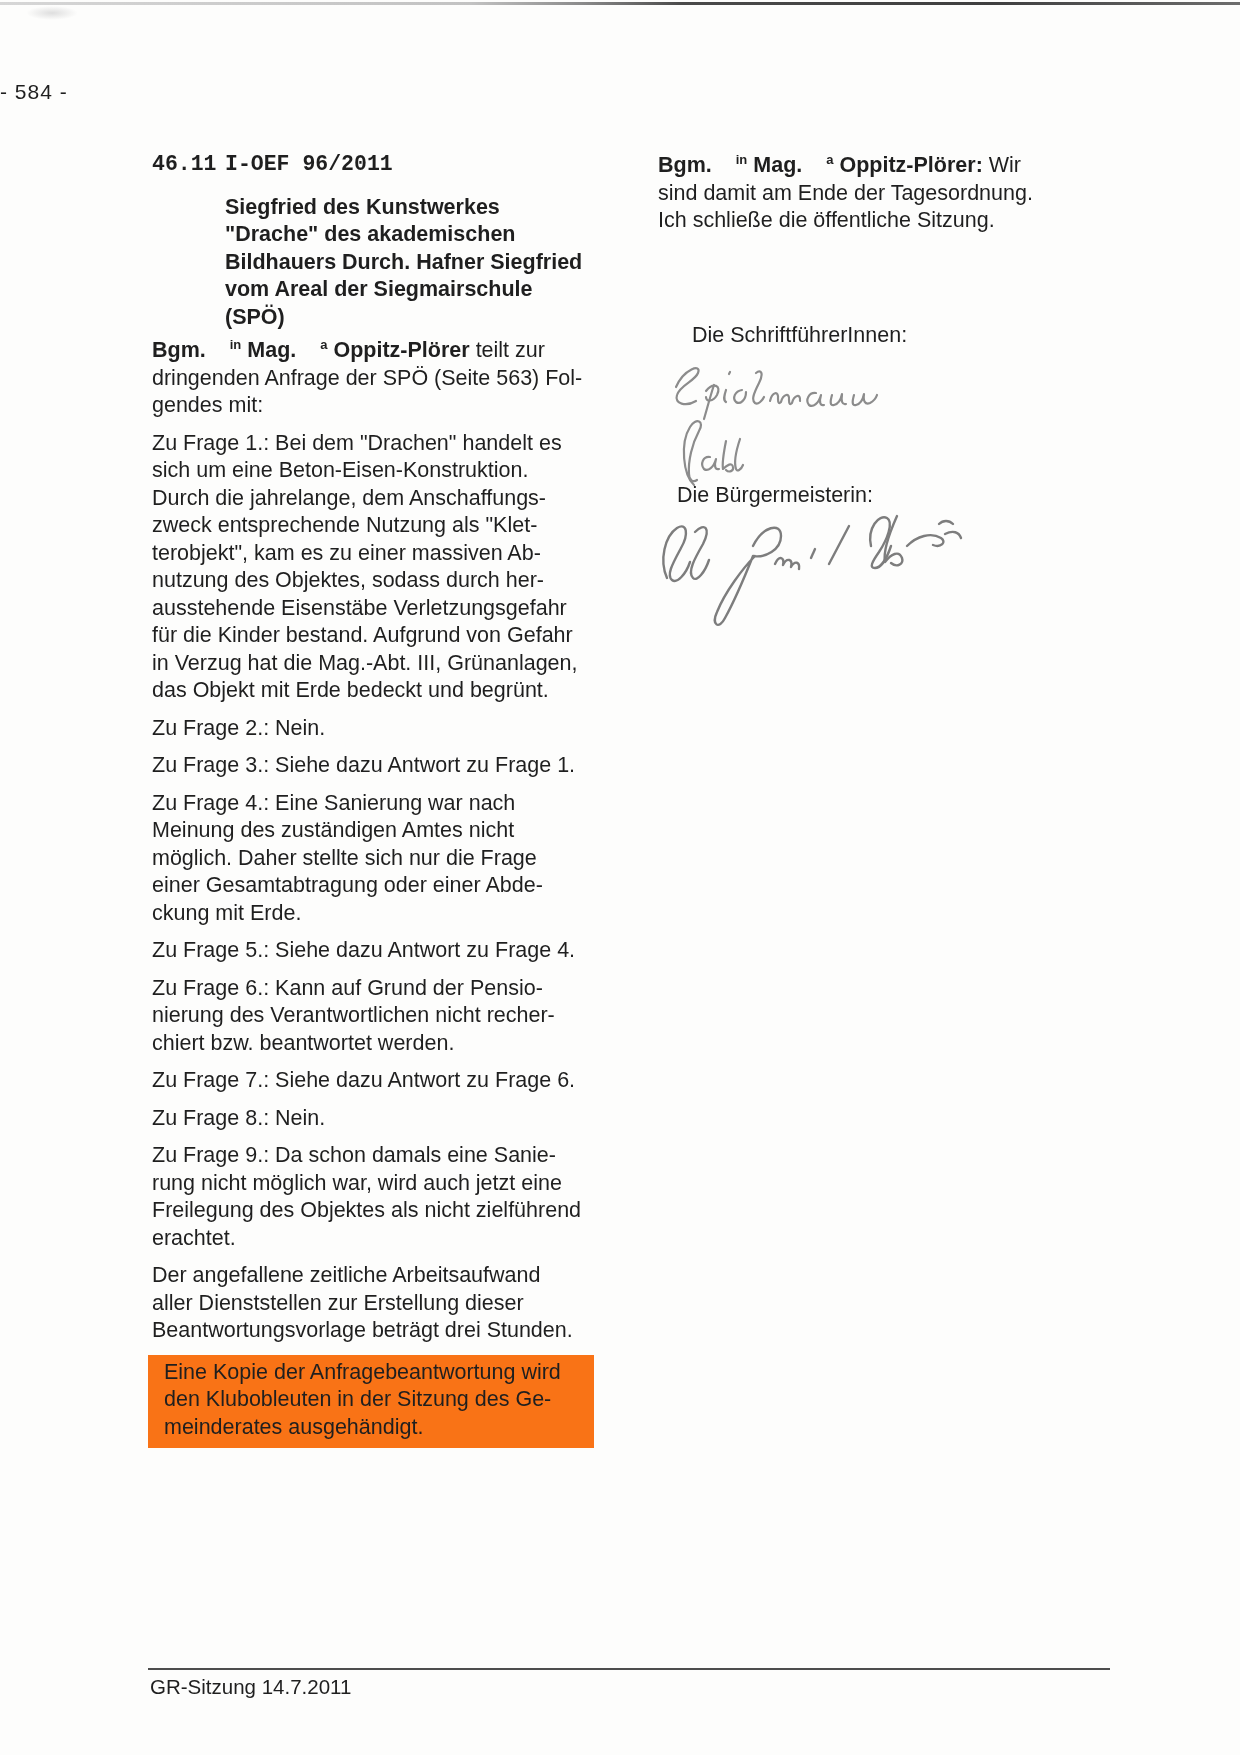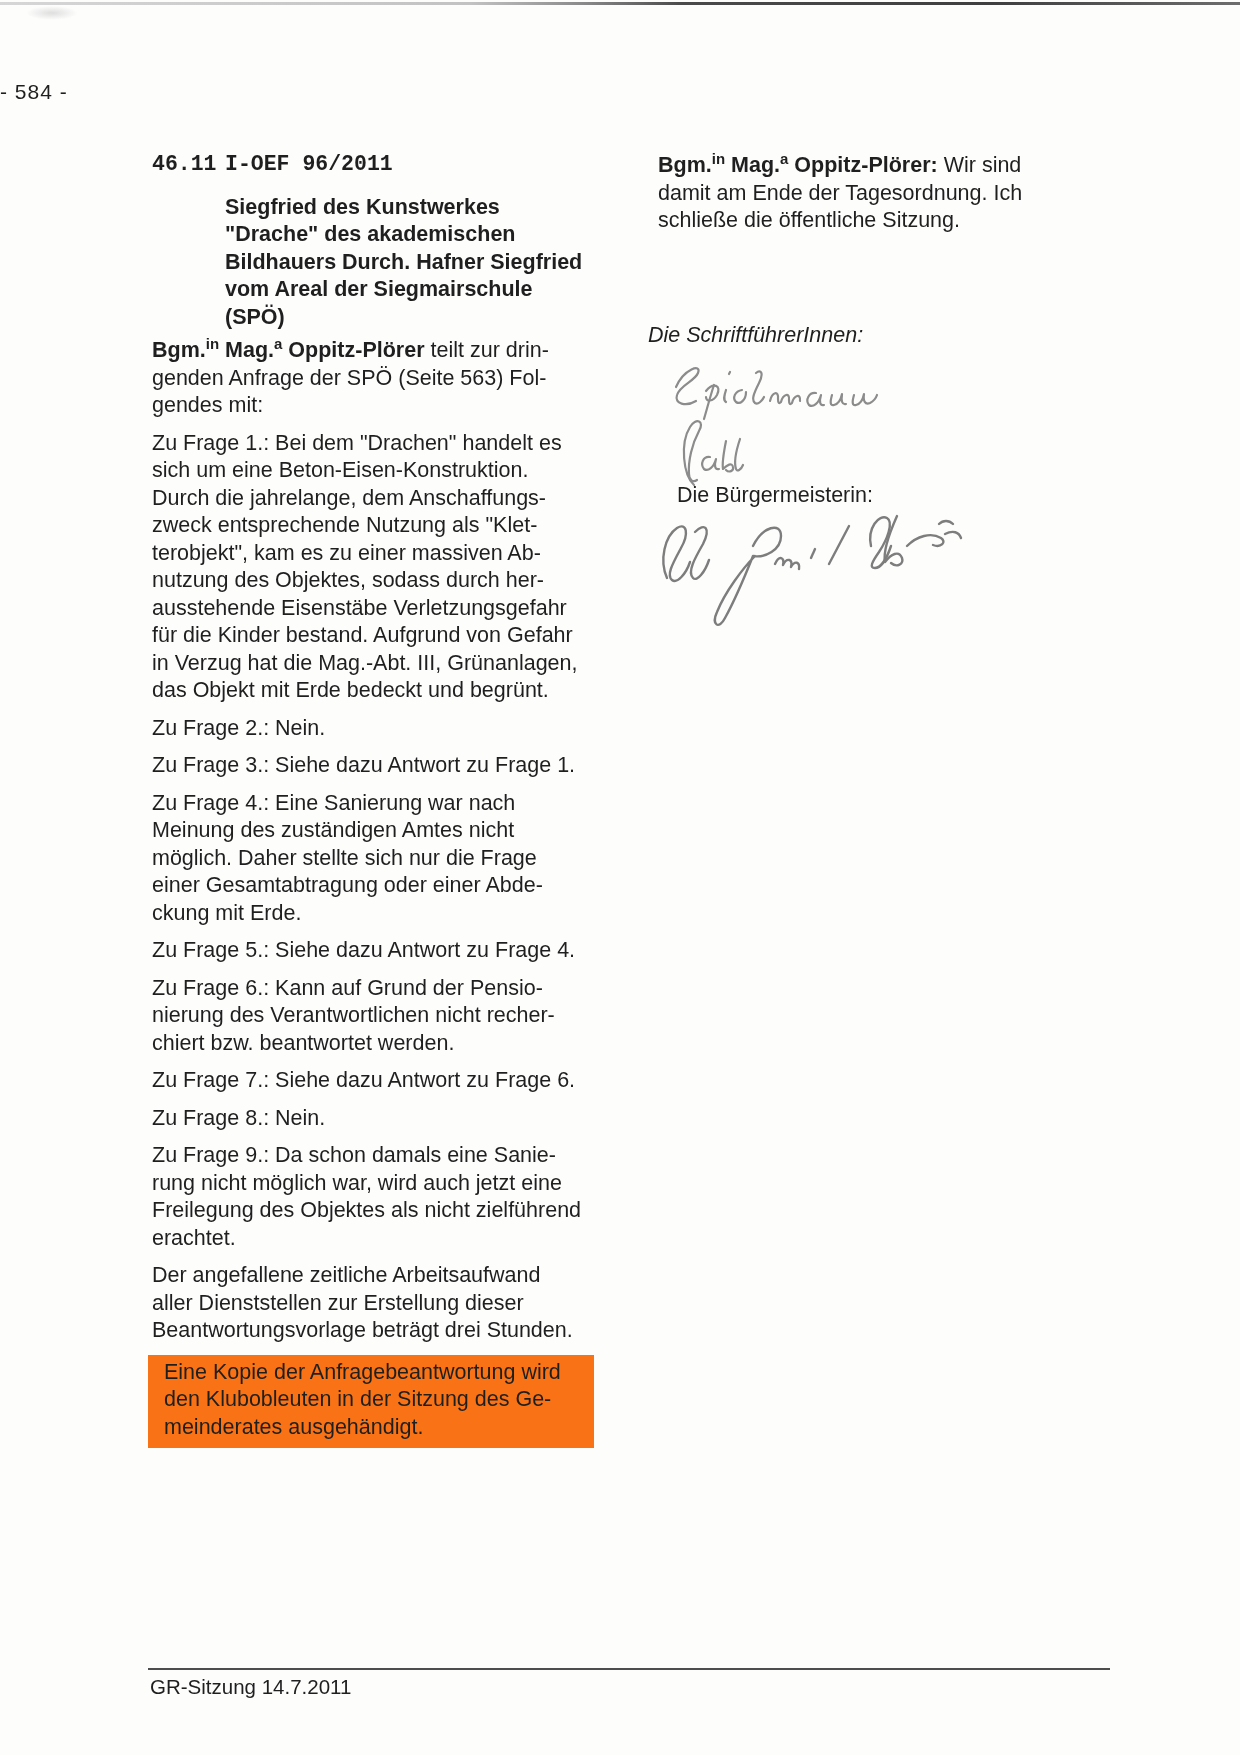--- a/index.html
+++ b/index.html
@@ -27,30 +27,30 @@
   }
   .section-line{display:flex;font-weight:bold;margin:0 0 15px 0;font-family:Liberation Mono, monospace;}
   .sec-num{flex:none;width:73px;}
   .title-block{margin:0 0 6px 73px;font-weight:bold;}
   p.body-p{margin:0 0 10px 0;}
   p.body-p.highlight{
     background:#f97316;
     padding:4px 6px 7px 16px;
     margin-left:-4px;margin-right:-8px;
   }
-  sup{font-size:15px;line-height:0;vertical-align:super;}
+  sup{font-size:13px;line-height:0;vertical-align:super;margin-left:24px;}
   b sup{font-weight:bold;}
   .col-right{
     position:absolute;left:658px;top:152px;width:395px;
     font-size:21.5px;line-height:27.5px;
   }
   .sig-label{
     position:absolute;font-size:21.5px;line-height:27.5px;
   }
-  .clerks-label{left:648px;top:322px;font-style:italic;}
+  .clerks-label{left:692px;top:322px;}
   .mayor-label{left:677px;top:482px;}
   .sig{position:absolute;}
   .sig path{fill:none;stroke-linecap:round;stroke-linejoin:round;}
   .sig-spielmann{left:666px;top:359px;}
   .sig-fabl{left:668px;top:417px;}
   .sig-mayor{left:653px;top:500px;}
   .footer-line{
     position:absolute;left:148px;top:1668px;width:962px;height:2px;
     background:#4d4d4d;
   }

